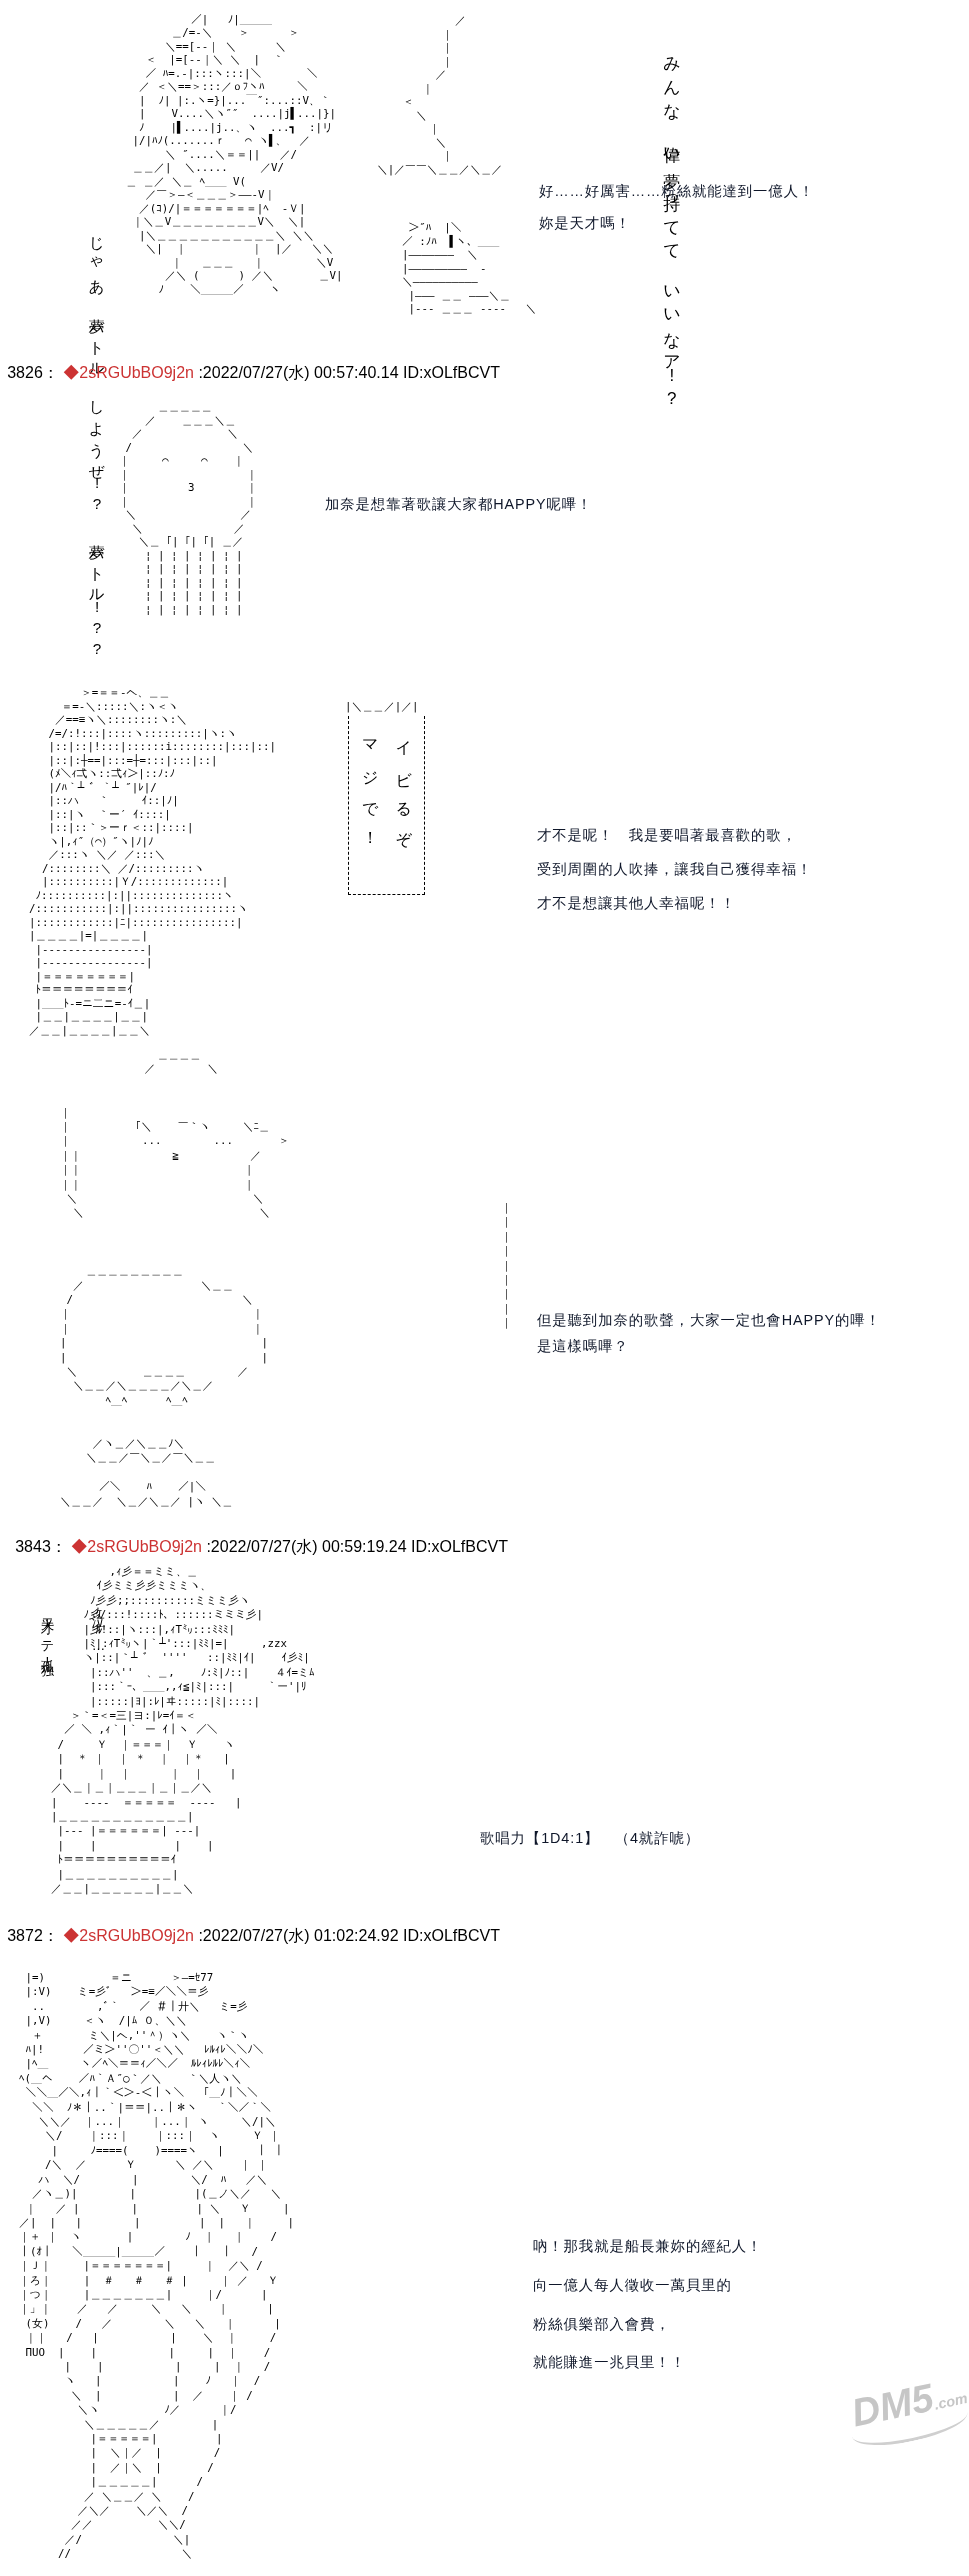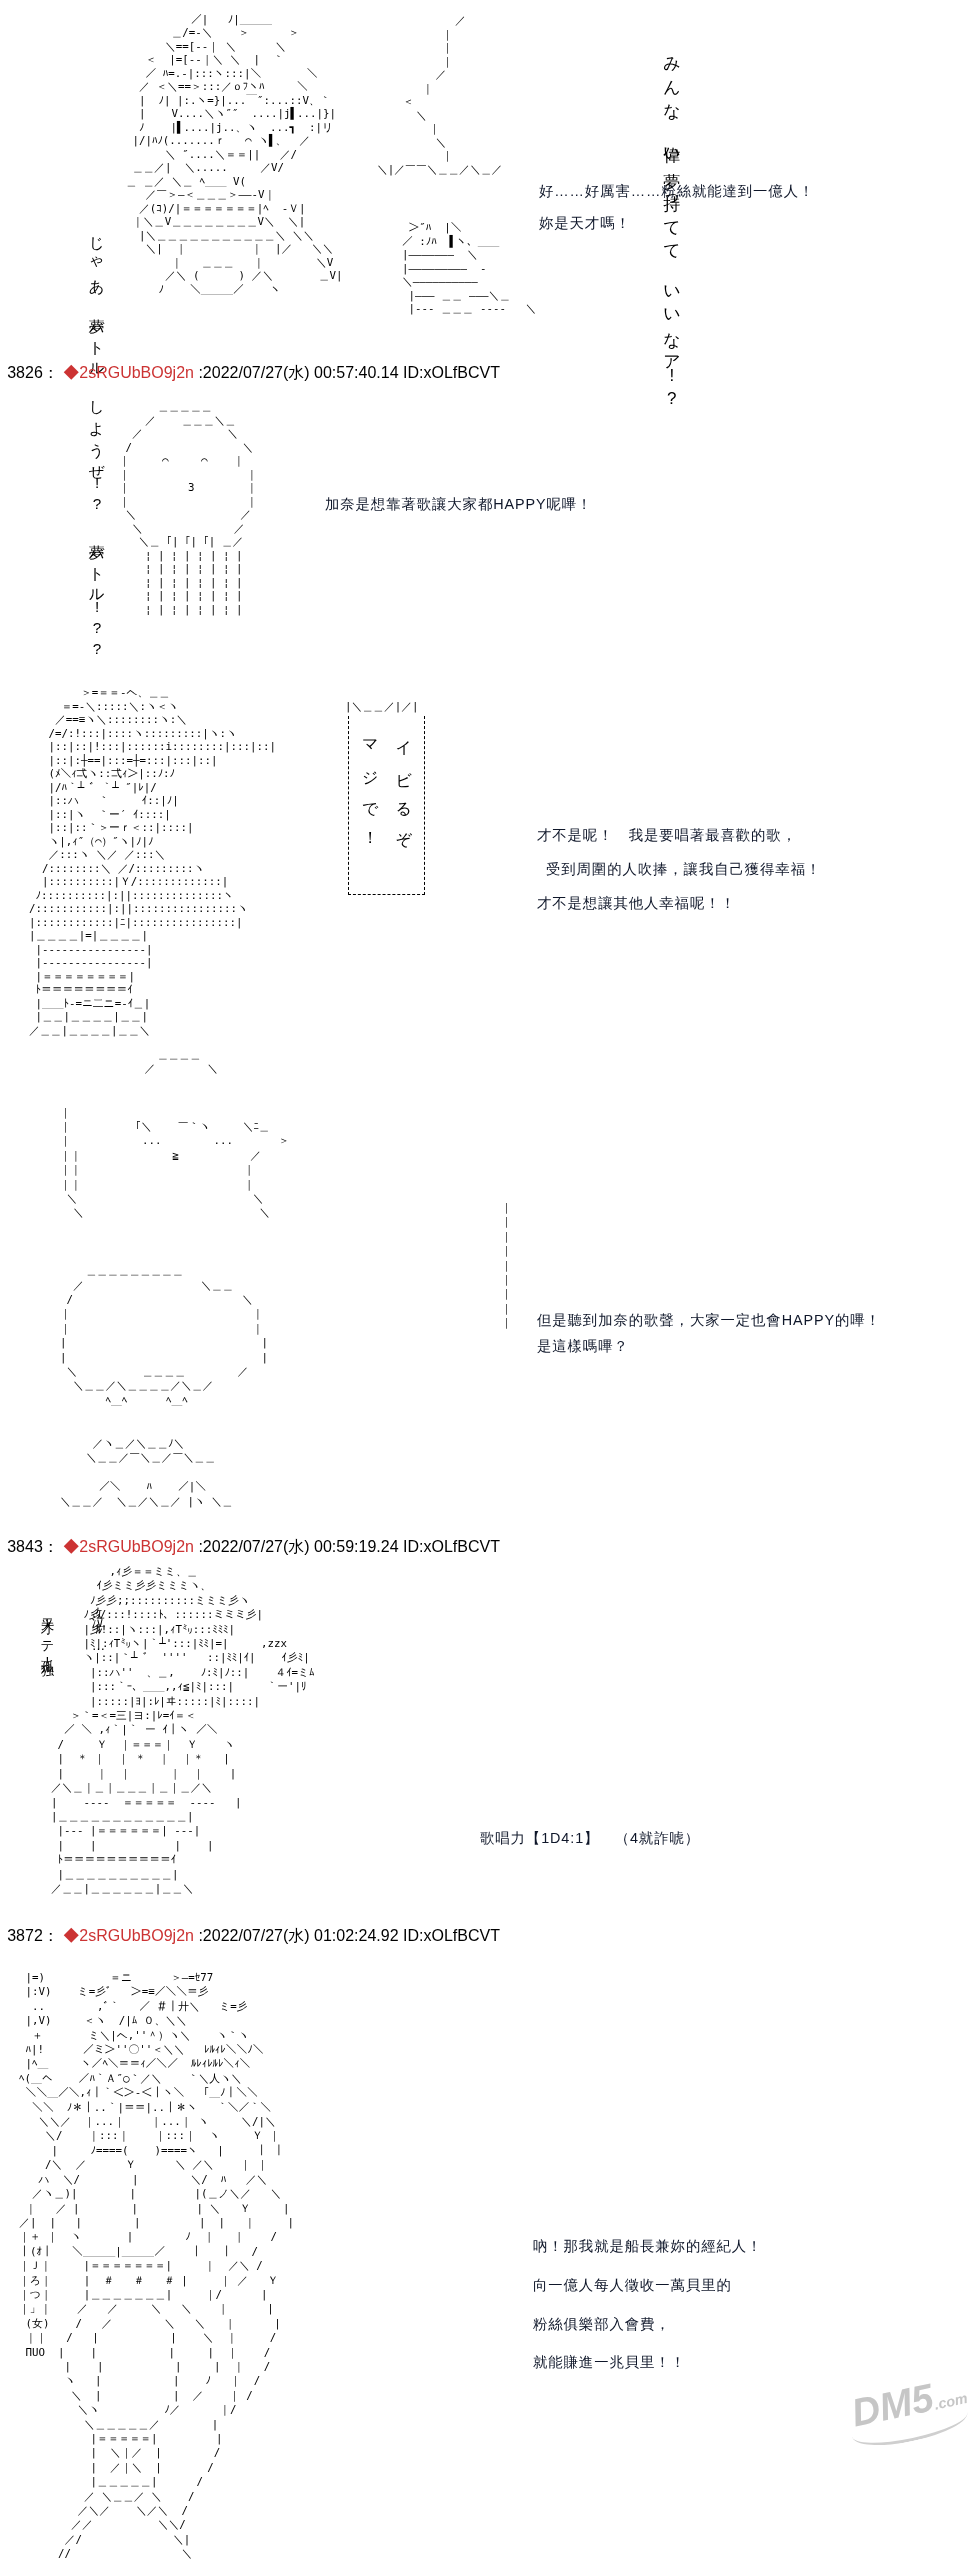--- a/index.html
+++ b/index.html
@@ -145,21 +145,21 @@
    |＿＿|＿＿＿＿|＿＿|
   ／＿＿|＿＿＿＿|＿＿＼</pre>
   <pre class="aa" style="left:345px;top:700px;">|＼＿＿／|／|</pre>
   <div class="majide-box">
     <div class="vcols">
       <span>イビるぞ</span>
       <span>マジで！</span>
     </div>
   </div>
   <div class="dialogue" style="left:537px;top:826px;">才不是呢！　我是要唱著最喜歡的歌，</div>
-  <div class="dialogue" style="left:537px;top:860px;margin-left:9px;">受到周圍的人吹捧，讓我自己獲得幸福！</div>
+  <div class="dialogue" style="left:537px;top:860px;">受到周圍的人吹捧，讓我自己獲得幸福！</div>
   <div class="dialogue" style="left:537px;top:894px;">才不是想讓其他人幸福呢！！</div>
 
   <pre class="aa lh16" style="left:47px;top:1048px;">                 ＿＿＿＿
                ／        ＼
 
 
   ｜
   ｜          ｢＼    ￣｀ヽ     ＼ﾆ＿
   ｜           ...        ...       ＞
   ｜｜              ≧           ／
@@ -192,21 +192,21 @@
 ｜
 ｜
 ｜
 ｜
 ｜
 ｜
 ｜</pre>
   <div class="dialogue" style="left:537px;top:1337px;">是這樣嗎嗶？</div>
   <div class="dialogue" style="left:537px;top:1311px;">但是聽到加奈的歌聲，大家一定也會HAPPY的嗶！</div>
 
-  <div class="post-header" style="top:1537px;">
+  <div class="post-header" style="top:1537px;margin-left:8px;">
     <span class="num">3843：</span>
     <span class="trip">◆2sRGUbBO9j2n</span>
     <span class="meta">:2022/07/27(水) 00:59:19.24 ID:xOLfBCVT</span>
   </div>
 
   <pre class="aa lh16" style="left:25px;top:1565px;">             ,ｨ彡＝＝ミミ、＿
            ｲ彡ミミ彡彡ミミミヽ、
           ﾉ彡彡;;::::::::::ミミミ彡ヽ
          ﾉ彡/:::!::::ﾄ、::::::ミミミ彡|
          |彡!::|ヽ:::|,ｨT㍉:::ﾐﾐﾐ|

